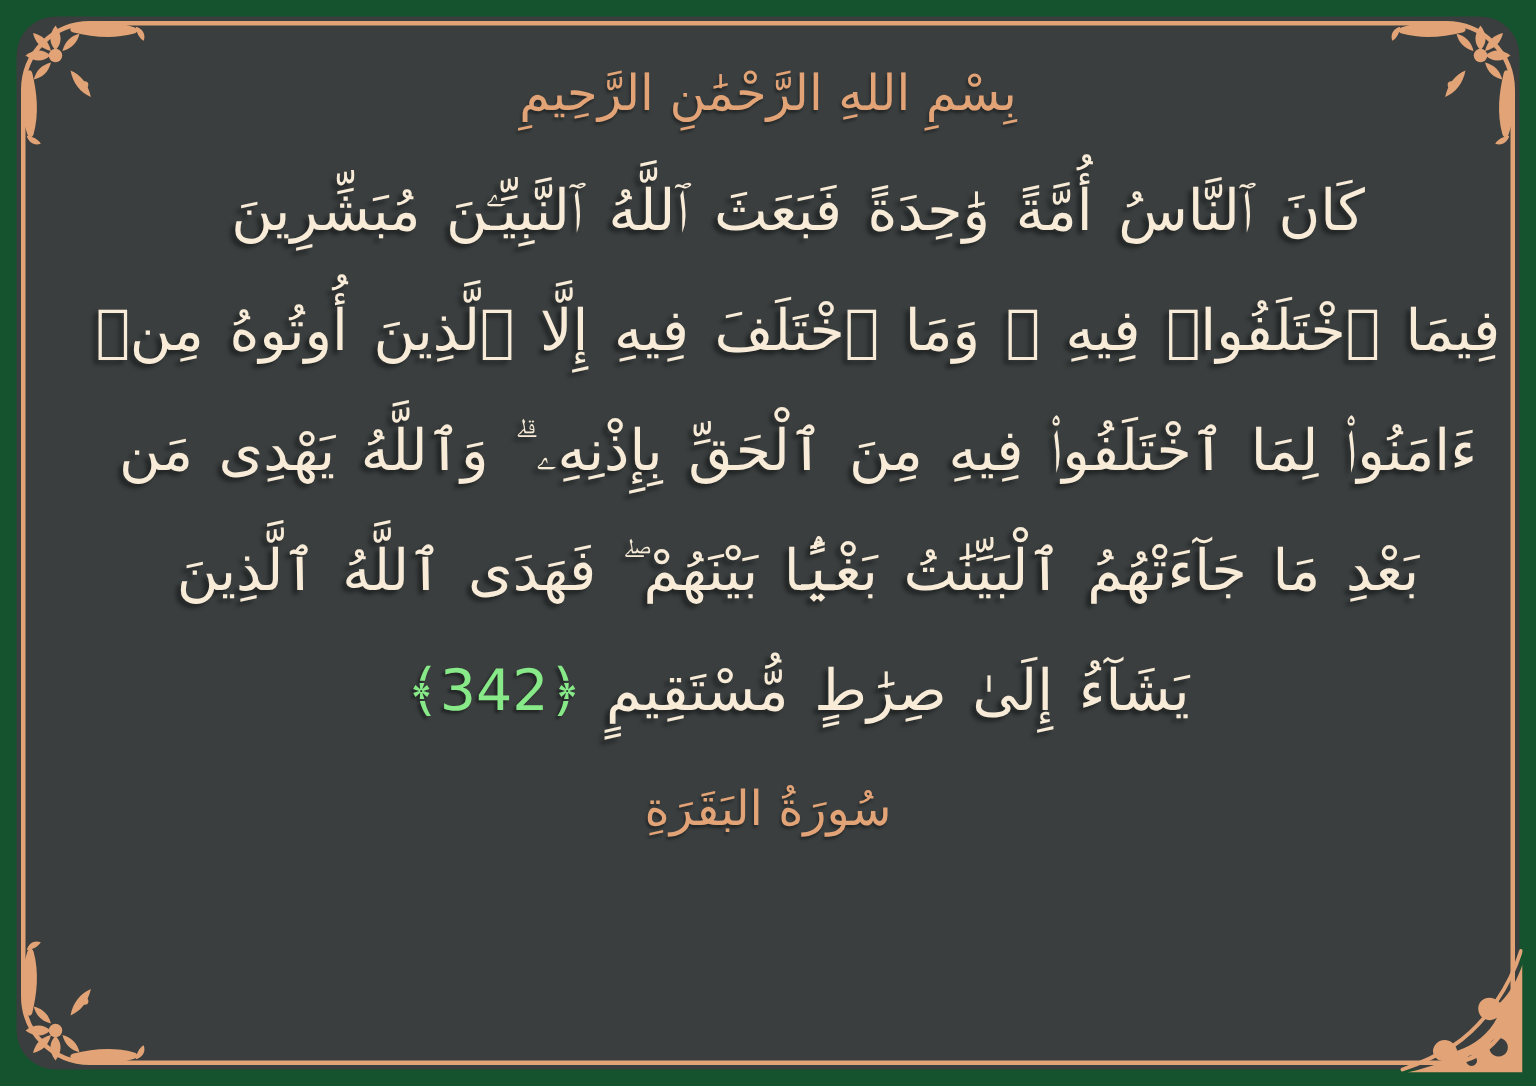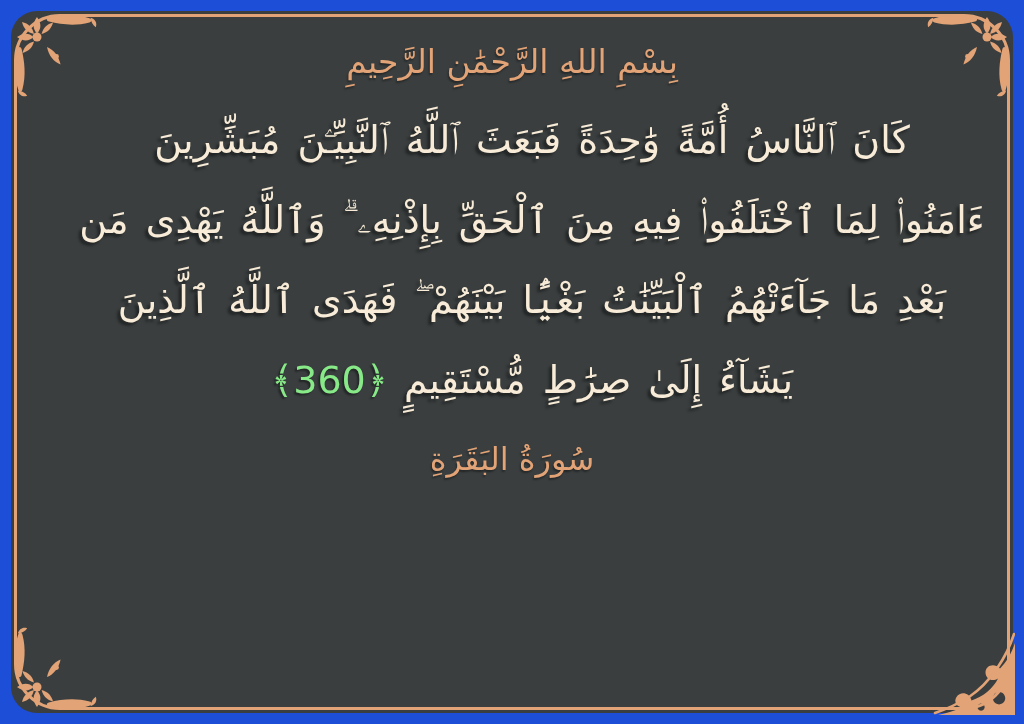--- a/index.html
+++ b/index.html
@@ -1,19 +1,19 @@
 <!DOCTYPE html>
 <html lang="ar" dir="rtl"><head>
 <meta charset="utf-8">
 <style>
   html,body{margin:0;padding:0;background:#2b2b2b;}
   .stage{
     position:relative;
     width:1024px;height:724px;
-    background:#1d4ed8;
+    background:#14532d;
     overflow:hidden;
     font-family:"DejaVu Sans",sans-serif;
   }
   .panel{
     position:absolute;
     inset:11px;
     background:#3a3e3e;
     border-radius:26px;
   }
   .frame-line{
@@ -125,23 +125,24 @@
   <svg class="corner br" viewBox="0 0 92 92">
       <use href="#orn-filled"></use>
     </svg>
 
   <div class="content">
 
     <div class="bismillah" lang="ar">بِسْمِ اللهِ الرَّحْمَٰنِ الرَّحِيمِ</div>
 
     <div class="verse">
       <div class="verse-line">كَانَ ٱلنَّاسُ أُمَّةً وَٰحِدَةً فَبَعَثَ ٱللَّهُ ٱلنَّبِيِّـۧنَ مُبَشِّرِينَ</div>
+      <div class="verse-line">فِيمَا ٱخْتَلَفُوا۟ فِيهِ ۚ وَمَا ٱخْتَلَفَ فِيهِ إِلَّا ٱلَّذِينَ أُوتُوهُ مِنۢ</div>
       <div class="verse-line">ءَامَنُوا۟ لِمَا ٱخْتَلَفُوا۟ فِيهِ مِنَ ٱلْحَقِّ بِإِذْنِهِۦ ۗ وَٱللَّهُ يَهْدِى مَن</div>
       <div class="verse-line">بَعْدِ مَا جَآءَتْهُمُ ٱلْبَيِّنَٰتُ بَغْيًۢا بَيْنَهُمْ ۖ فَهَدَى ٱللَّهُ ٱلَّذِينَ</div>
       <div class="verse-line">
-        <span>يَشَآءُ إِلَىٰ صِرَٰطٍ مُّسْتَقِيمٍ</span><span class="ayah-num">﴿360﴾</span>
+        <span>يَشَآءُ إِلَىٰ صِرَٰطٍ مُّسْتَقِيمٍ</span><span class="ayah-num">﴿342﴾</span>
       </div>
     </div>
 
     <div class="surah" lang="ar">سُورَةُ البَقَرَةِ</div>
 
   </div>
 </div>
 
 </body></html>

